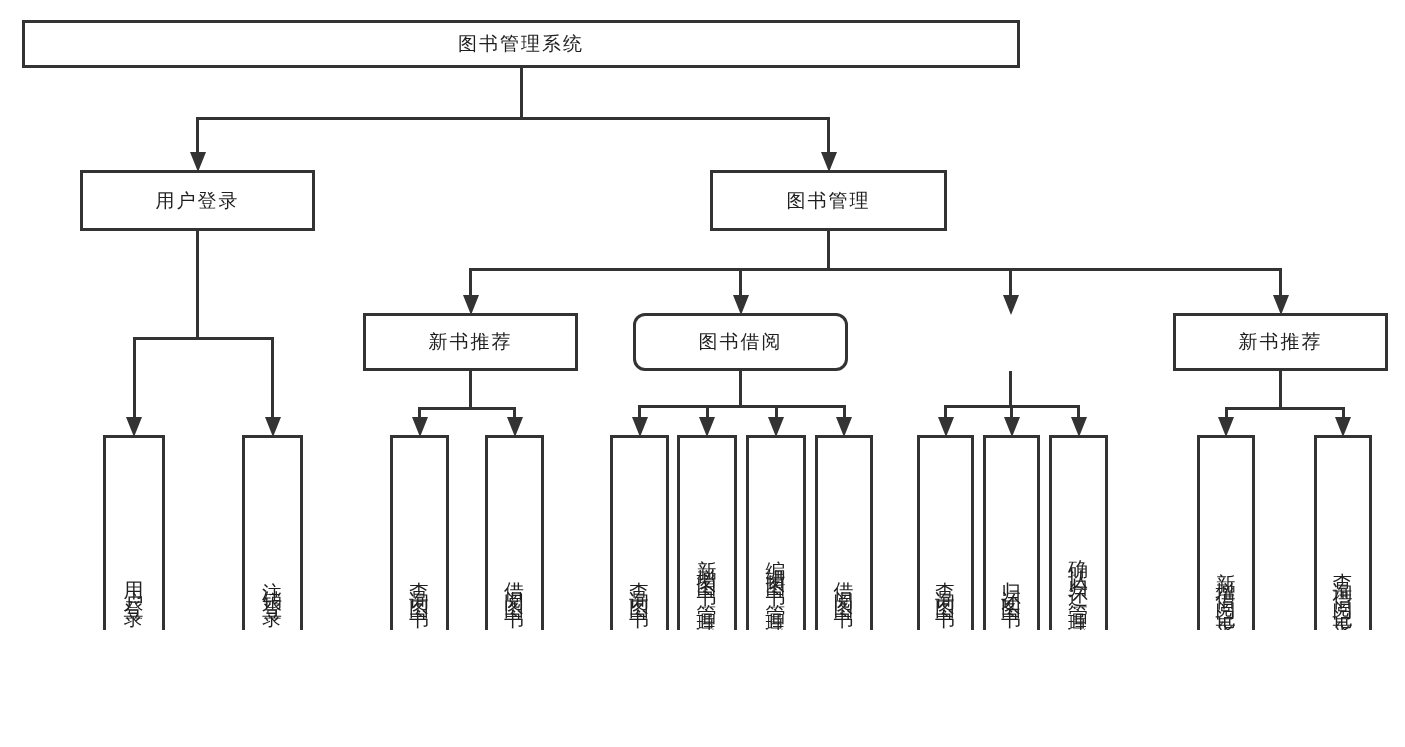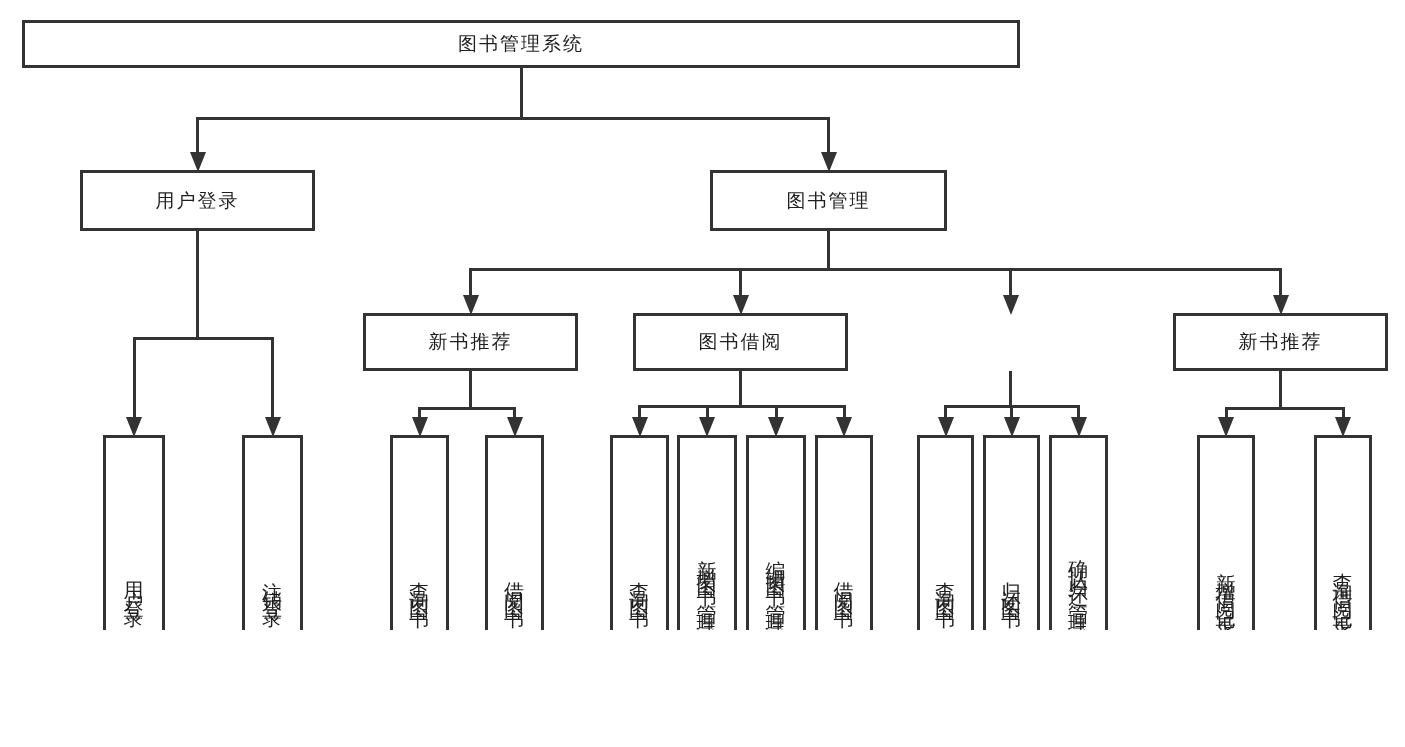--- a/index.html
+++ b/index.html
@@ -119,21 +119,21 @@
     </div>
     <div class="node" style="left: 80px; top: 170px; width: 235px; height: 61px;">
       <span class="lbl">用户登录</span>
     </div>
     <div class="node" style="left: 710px; top: 170px; width: 237px; height: 61px;">
       <span class="lbl">图书管理</span>
     </div>
     <div class="node" style="left: 363px; top: 313px; width: 215px; height: 58px;">
       <span class="lbl">新书推荐</span>
     </div>
-    <div class="node" style="left: 633px; top: 313px; width: 215px; height: 58px;">
+    <div class="node" style="left: 633px; top: 313px; width: 215px; height: 58px; border-radius: 12px;">
       <span class="lbl">图书借阅</span>
     </div>
     <div class="node" style="left: 1173px; top: 313px; width: 215px; height: 58px;">
       <span class="lbl">新书推荐</span>
     </div>
     <div class="node v" style="left: 103px; top: 435px; width: 62px; height: 298px;">
       <span class="lbl">用户登录</span>
     </div>
     <div class="node v" style="left: 242px; top: 435px; width: 61px; height: 298px;">
       <span class="lbl">注销登录</span>

